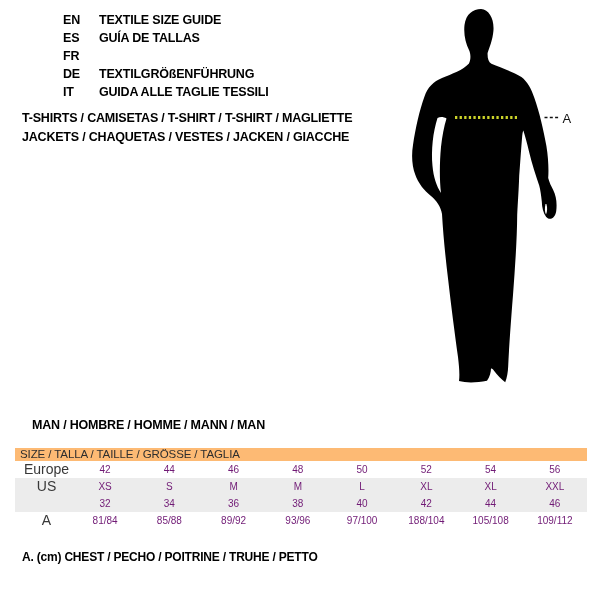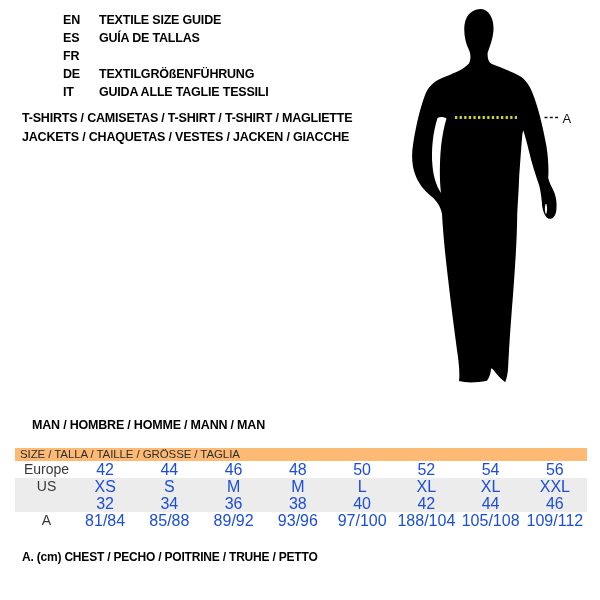--- a/index.html
+++ b/index.html
@@ -19,21 +19,21 @@
   .figure{position:absolute;left:395px;top:0;width:205px;height:400px;}
   .white{fill:#fff;}
   .a-label{font-family:"Liberation Sans","DejaVu Sans",sans-serif;font-size:13px;fill:#111;}
   
   .section-title{position:absolute;left:22px;top:418px;font-size:12.5px;font-weight:700;letter-spacing:-0.2px;padding-left:10px;}
   
   .size-table{position:absolute;left:15px;top:448px;width:572px;}
   .t-header{height:13px;line-height:13px;font-size:11.5px;color:#2e2e2e;padding-left:5px;letter-spacing:-0.1px;}
   .t-row{display:grid;grid-template-columns:58px repeat(8,1fr);height:17px;line-height:17px;}
   .t-label{font-size:14px;color:#383838;padding-left:5px;text-align:center;}
-  .t-cell{font-size:16px;color:#1d4ed8;text-align:center;}
+  .t-cell{font-size:10px;color:#701a75;text-align:center;}
   
   .footnote{position:absolute;left:22px;top:550px;font-size:12px;font-weight:700;letter-spacing:-0.2px;}
 </style>
 </head>
 <body>
 
 <div class="canvas">
 
   <div class="lang-list">
       <div class="lang-row">

